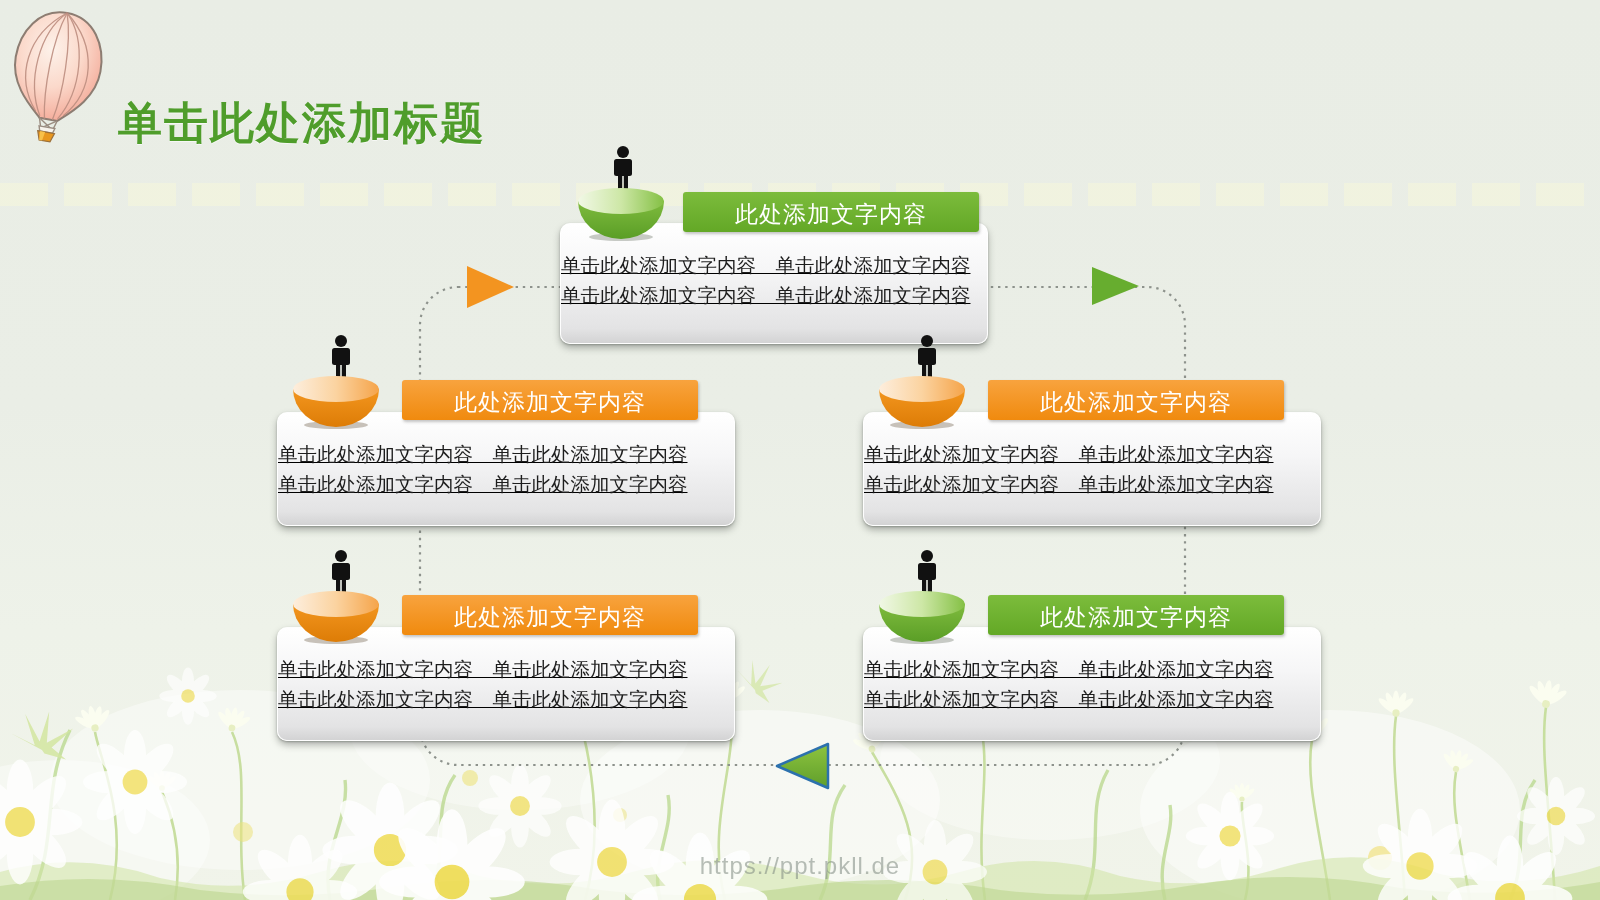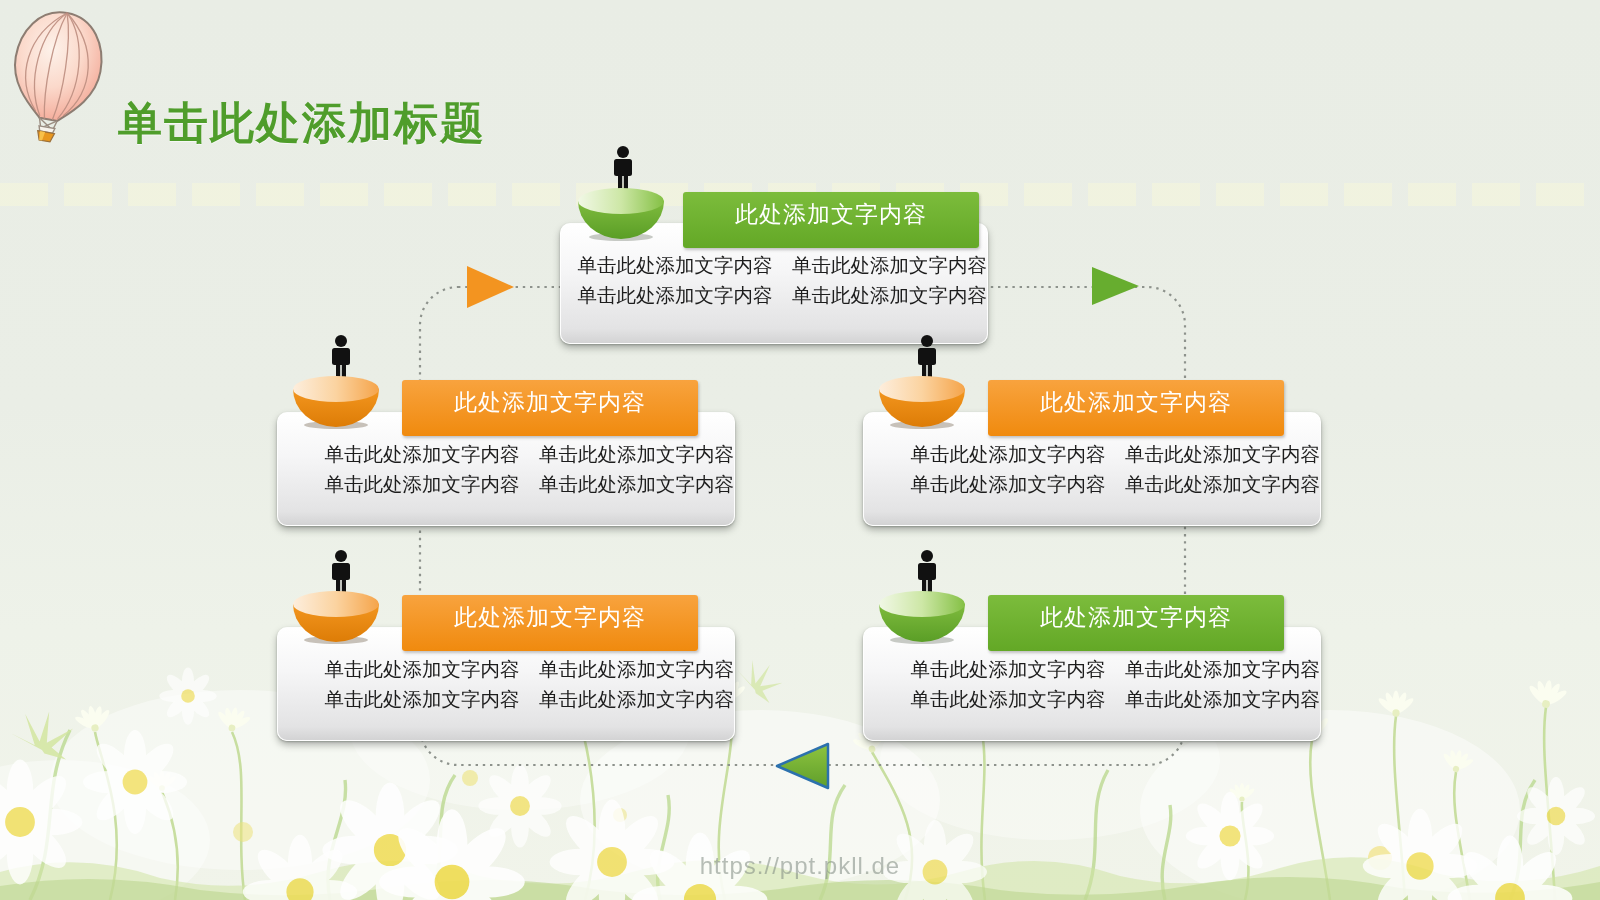--- a/index.html
+++ b/index.html
@@ -22,28 +22,28 @@
     font-size:44px;font-weight:800;letter-spacing:2px;color:#4f9d2b;
     text-shadow:0 1px 0 rgba(255,255,255,.6);white-space:nowrap;margin-top:44px;
   }
   
   .node{position:absolute;width:480px;height:200px;}
   .node-card{
     position:absolute;left:12px;top:77px;width:458px;height:114px;
     border-radius:10px;border:1px solid rgba(255,255,255,.95);
     background:linear-gradient(180deg,#ffffff 0%,#f6f6f7 38%,#e3e3e4 88%,#d3d3d4 100%);
     box-shadow:0 4px 7px rgba(70,75,70,.40), 0 1px 2px rgba(70,75,70,.35);
-    text-align:right;padding-top:26px;box-sizing:border-box;
+    text-align:left;padding-top:26px;box-sizing:border-box;text-decoration:underline;
   }
   .node-top .node-card{width:428px;height:121px;top:78px;}
   .body-line{
     font-size:19.5px;line-height:30px;color:#1d1d1d;white-space:nowrap;
   }
   .node-header{
-    position:absolute;left:137px;top:45px;width:296px;height:56px;
+    position:absolute;left:137px;top:45px;width:296px;height:40px;
     border-radius:3px;color:#ffffff;font-size:23px;letter-spacing:1px;
     line-height:44px;text-align:center;white-space:nowrap;
     box-shadow:1px 2px 3px rgba(60,60,60,.30);
   }
   .node-top .node-header{left:135px;top:47px;}
   .accent-green .node-header{background:linear-gradient(180deg,#7cbc3c,#63a826);}
   .accent-orange .node-header{background:linear-gradient(180deg,#f8a33e,#f08a0e);}
   .hemi{position:absolute;left:27px;top:40px;width:88px;height:54px;}
   .node-top .hemi{left:29px;top:42px;}
   .person{position:absolute;left:64px;top:0px;width:24px;height:54px;}

